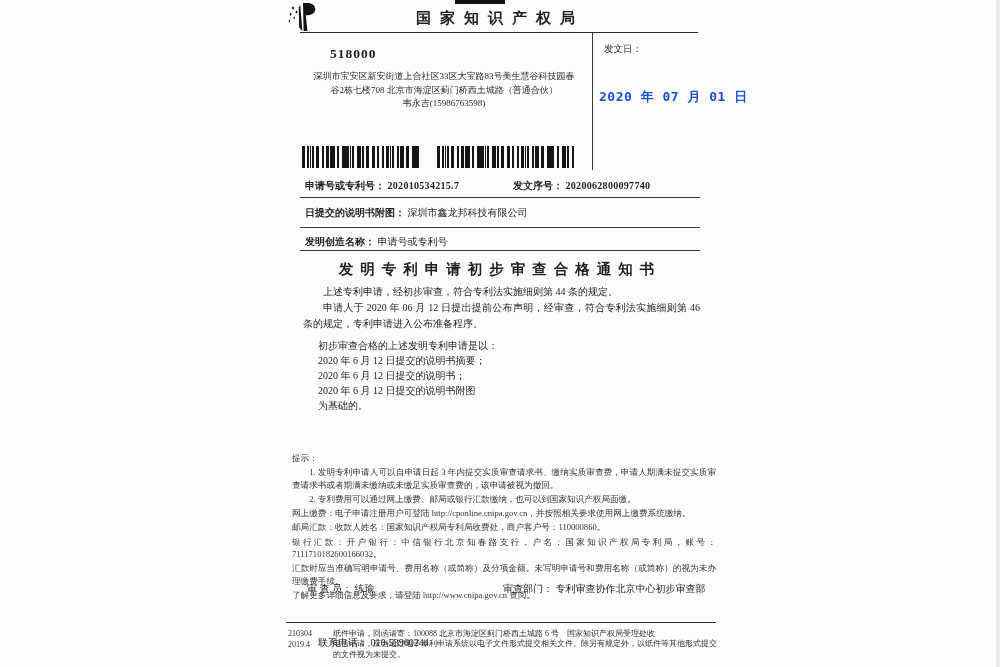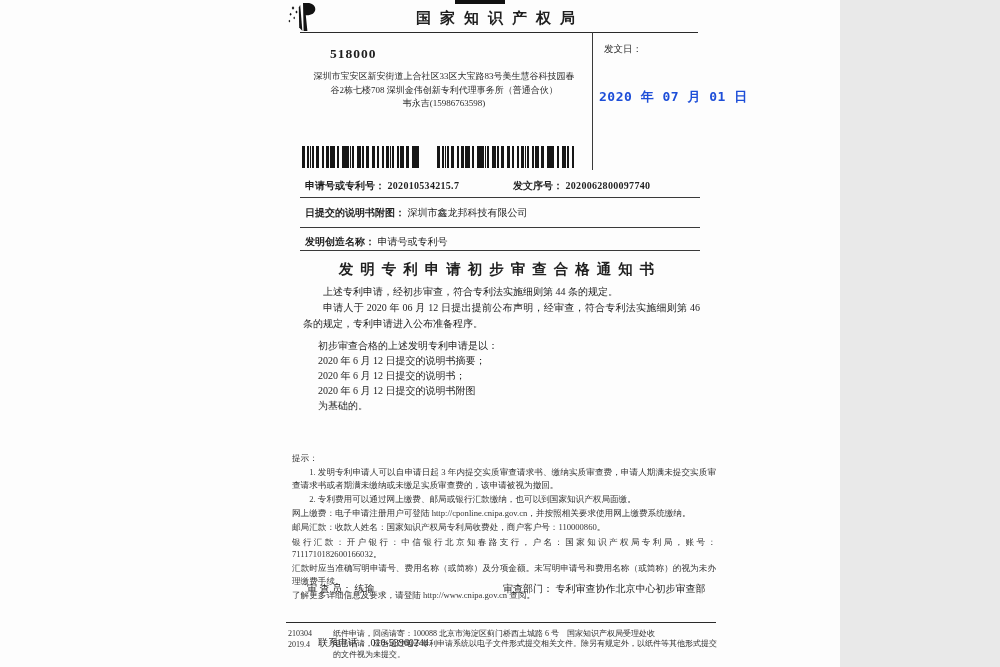--- a/index.html
+++ b/index.html
@@ -1,18 +1,18 @@
 <!DOCTYPE html>
 <html><head>
 <meta charset="utf-8">
 <style>
   html,body{margin:0;padding:0;background:#e9e9e9;}
   .page{
     position:relative;
-    width:840px;height:667px;
+    width:996px;height:667px;
     background:#fdfdfd;
     font-family:"Liberation Serif","DejaVu Serif",serif;
     color:#1f1f1f;
     overflow:hidden;
   }
   .abs{position:absolute;}
   .rule{border-top:1.4px solid #2a2a2a;height:0;}
   .thinrule{border-top:1px solid #3a3a3a;height:0;}
   .top-mark{background:#111;}
   .agency{
@@ -69,21 +69,21 @@
       <path d="M8.2 14.6 l0.9 1.3 -0.9 1.3 -0.9 -1.3 Z" fill="#121212"></path>
       <path d="M3.4 17.8 l0.9 1.3 -0.9 1.3 -0.9 -1.3 Z" fill="#121212"></path>
     </svg>
   </div>
   <div class="abs agency" style="left:350px;top:9px;width:300px;">国家知识产权局</div>
   <div class="abs rule" style="left:300px;top:32px;width:398px;"></div>
 
   <div class="abs postcode" style="left:330px;top:46px;">518000</div>
   <div class="abs addr" style="left:298px;top:70px;width:292px;">
     <div>深圳市宝安区新安街道上合社区33区大宝路83号美生慧谷科技园春</div>
-    <div>谷2栋七楼708 深圳金伟创新专利代理事务所（普通合伙）</div>
+    <div>谷2栋七楼708 北京市海淀区蓟门桥西土城路（普通合伙）</div>
     <div>韦永吉(15986763598)</div>
   </div>
 
   <div class="abs vdivider" style="left:592px;top:32px;height:138px;"></div>
   <div class="abs date-label" style="left:604px;top:43px;">发文日：</div>
   <div class="abs date-value" style="left:599px;top:88px;">2020 年 07 月 01 日</div>
 
   <div class="abs barcode" style="left:302px;top:146px;width:120px;height:22px;"></div>
   <div class="abs barcode" style="left:437px;top:146px;width:137px;height:22px;"></div>
 

